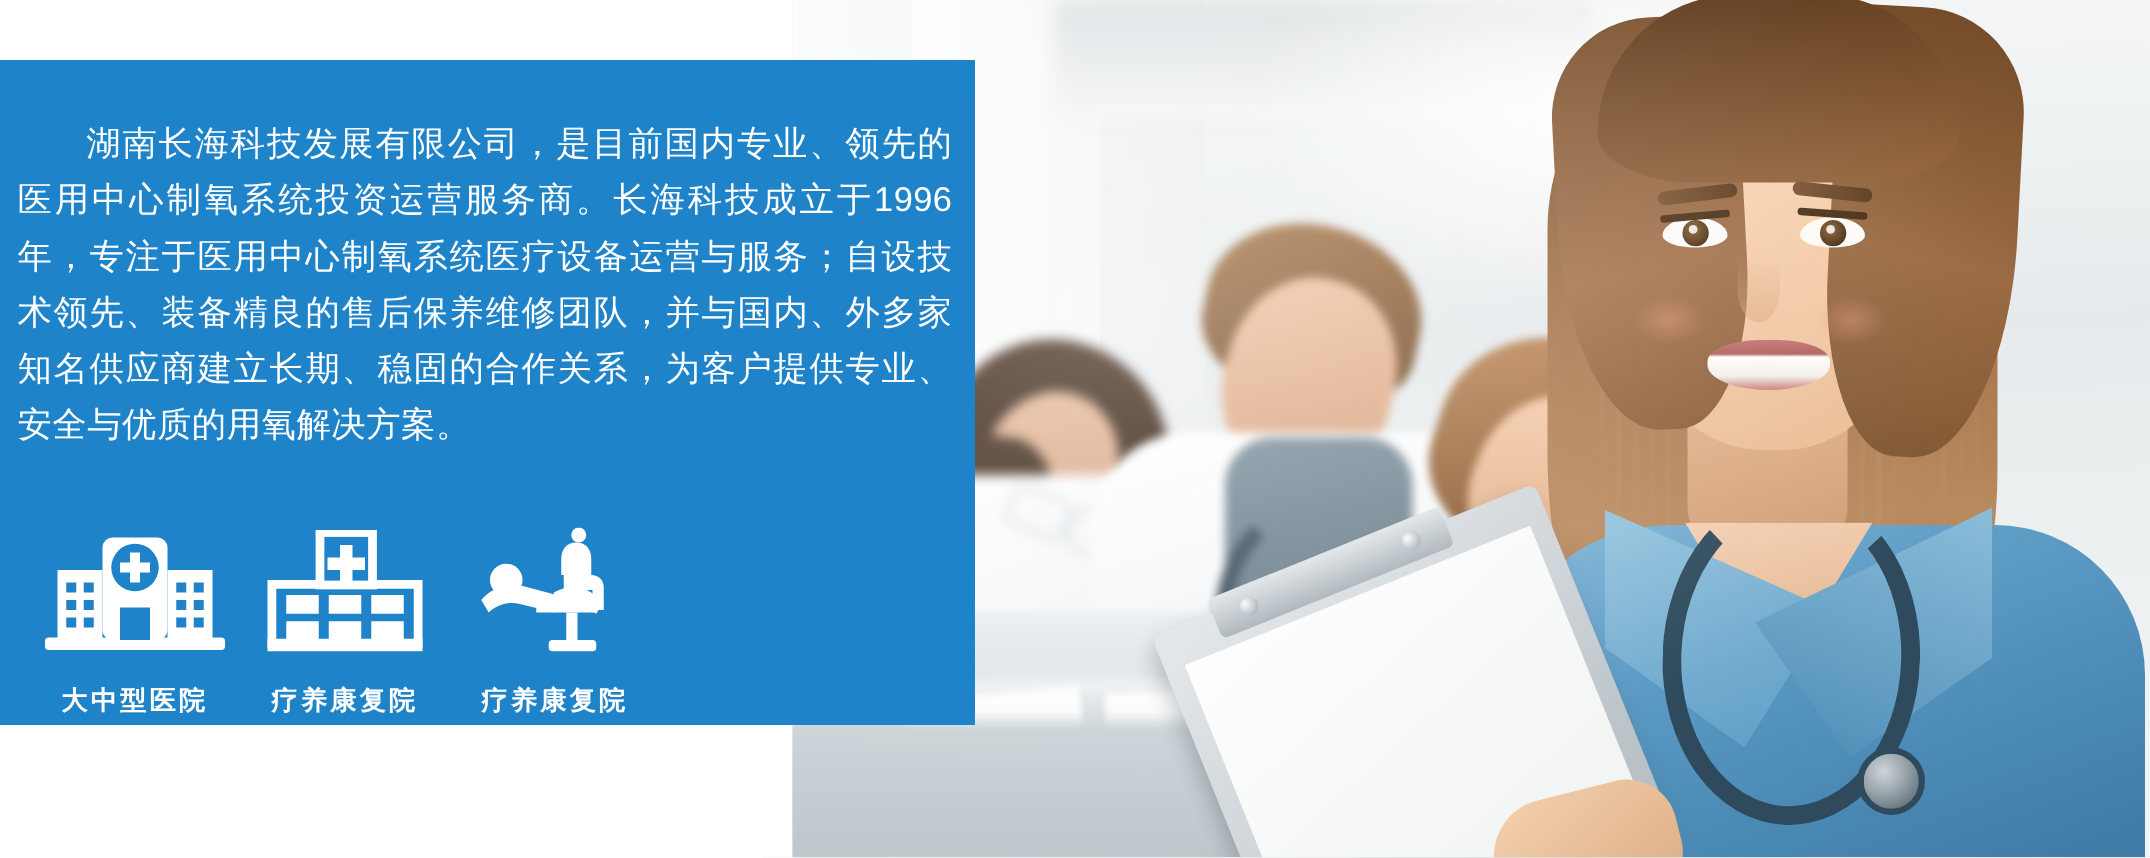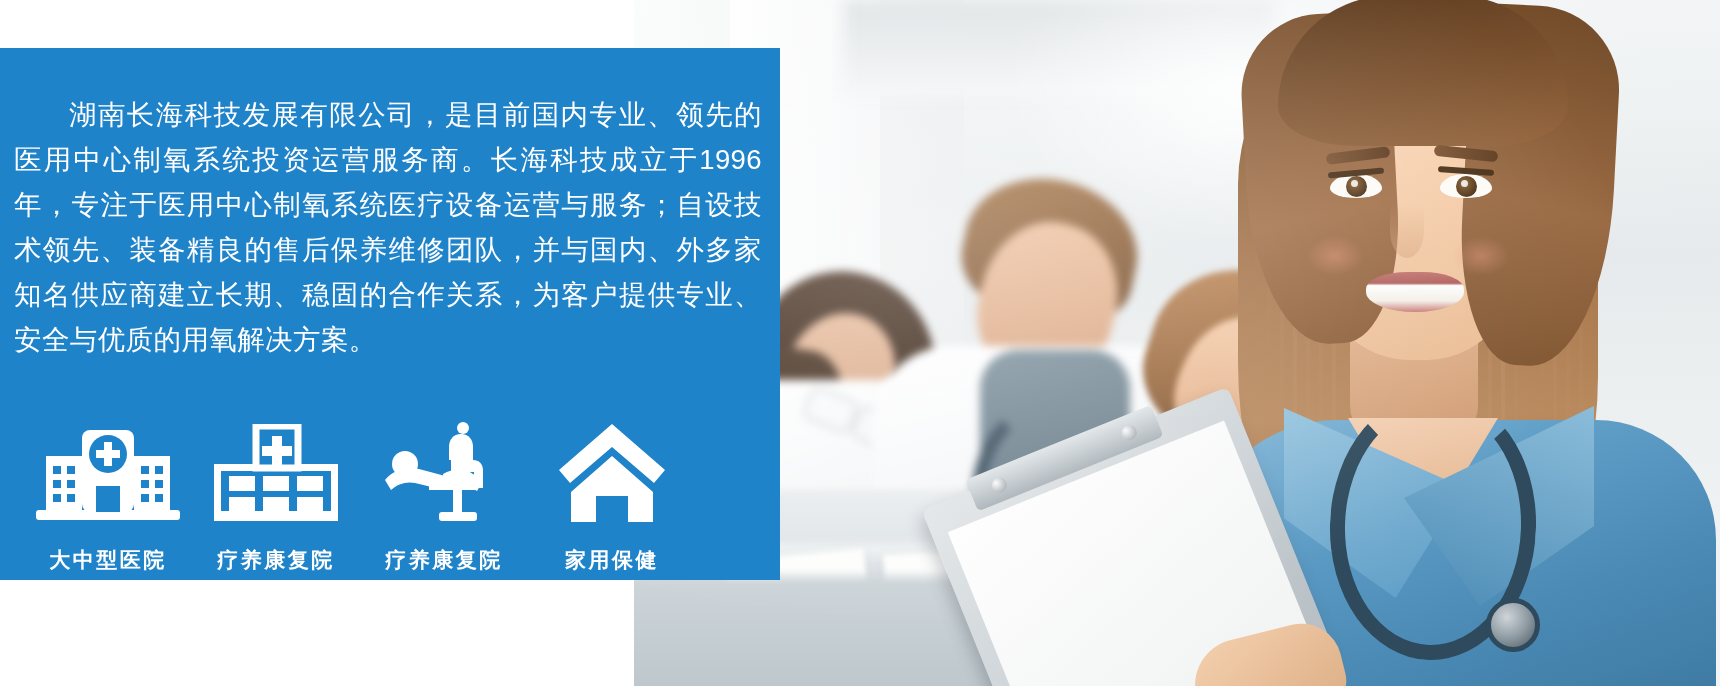--- a/index.html
+++ b/index.html
@@ -619,25 +619,16 @@
             <circle cx="22" cy="42" r="13"></circle>
             <path d="M2 58c8-10 22-14 34-11l30 8-5 13-29-7c-8-2-18 1-24 7z"></path>
             <path d="M46 56h34c8 0 14 5 14 12H46z"></path>
             <rect x="70" y="68" width="9" height="24"></rect>
             <rect x="56" y="90" width="38" height="9" rx="3"></rect>
           </svg>
         </div>
         <div class="icon-label">疗养康复院</div>
       </div>
 
-      <div class="icon-cell">
-        <div class="icon-glyph">
-          <svg width="114" height="102" viewBox="0 0 114 102" fill="#ffffff" aria-hidden="true">
-            <path d="M57 2 4 48l11 13L57 25l42 36 11-13z"></path>
-            <path d="M57 34 16 70v30h25V74h32v26h25V70z"></path>
-          </svg>
-        </div>
-        <div class="icon-label">家用保健</div>
-      </div>
 
     </div>
   </div>
 </div>
 
 </body></html>

